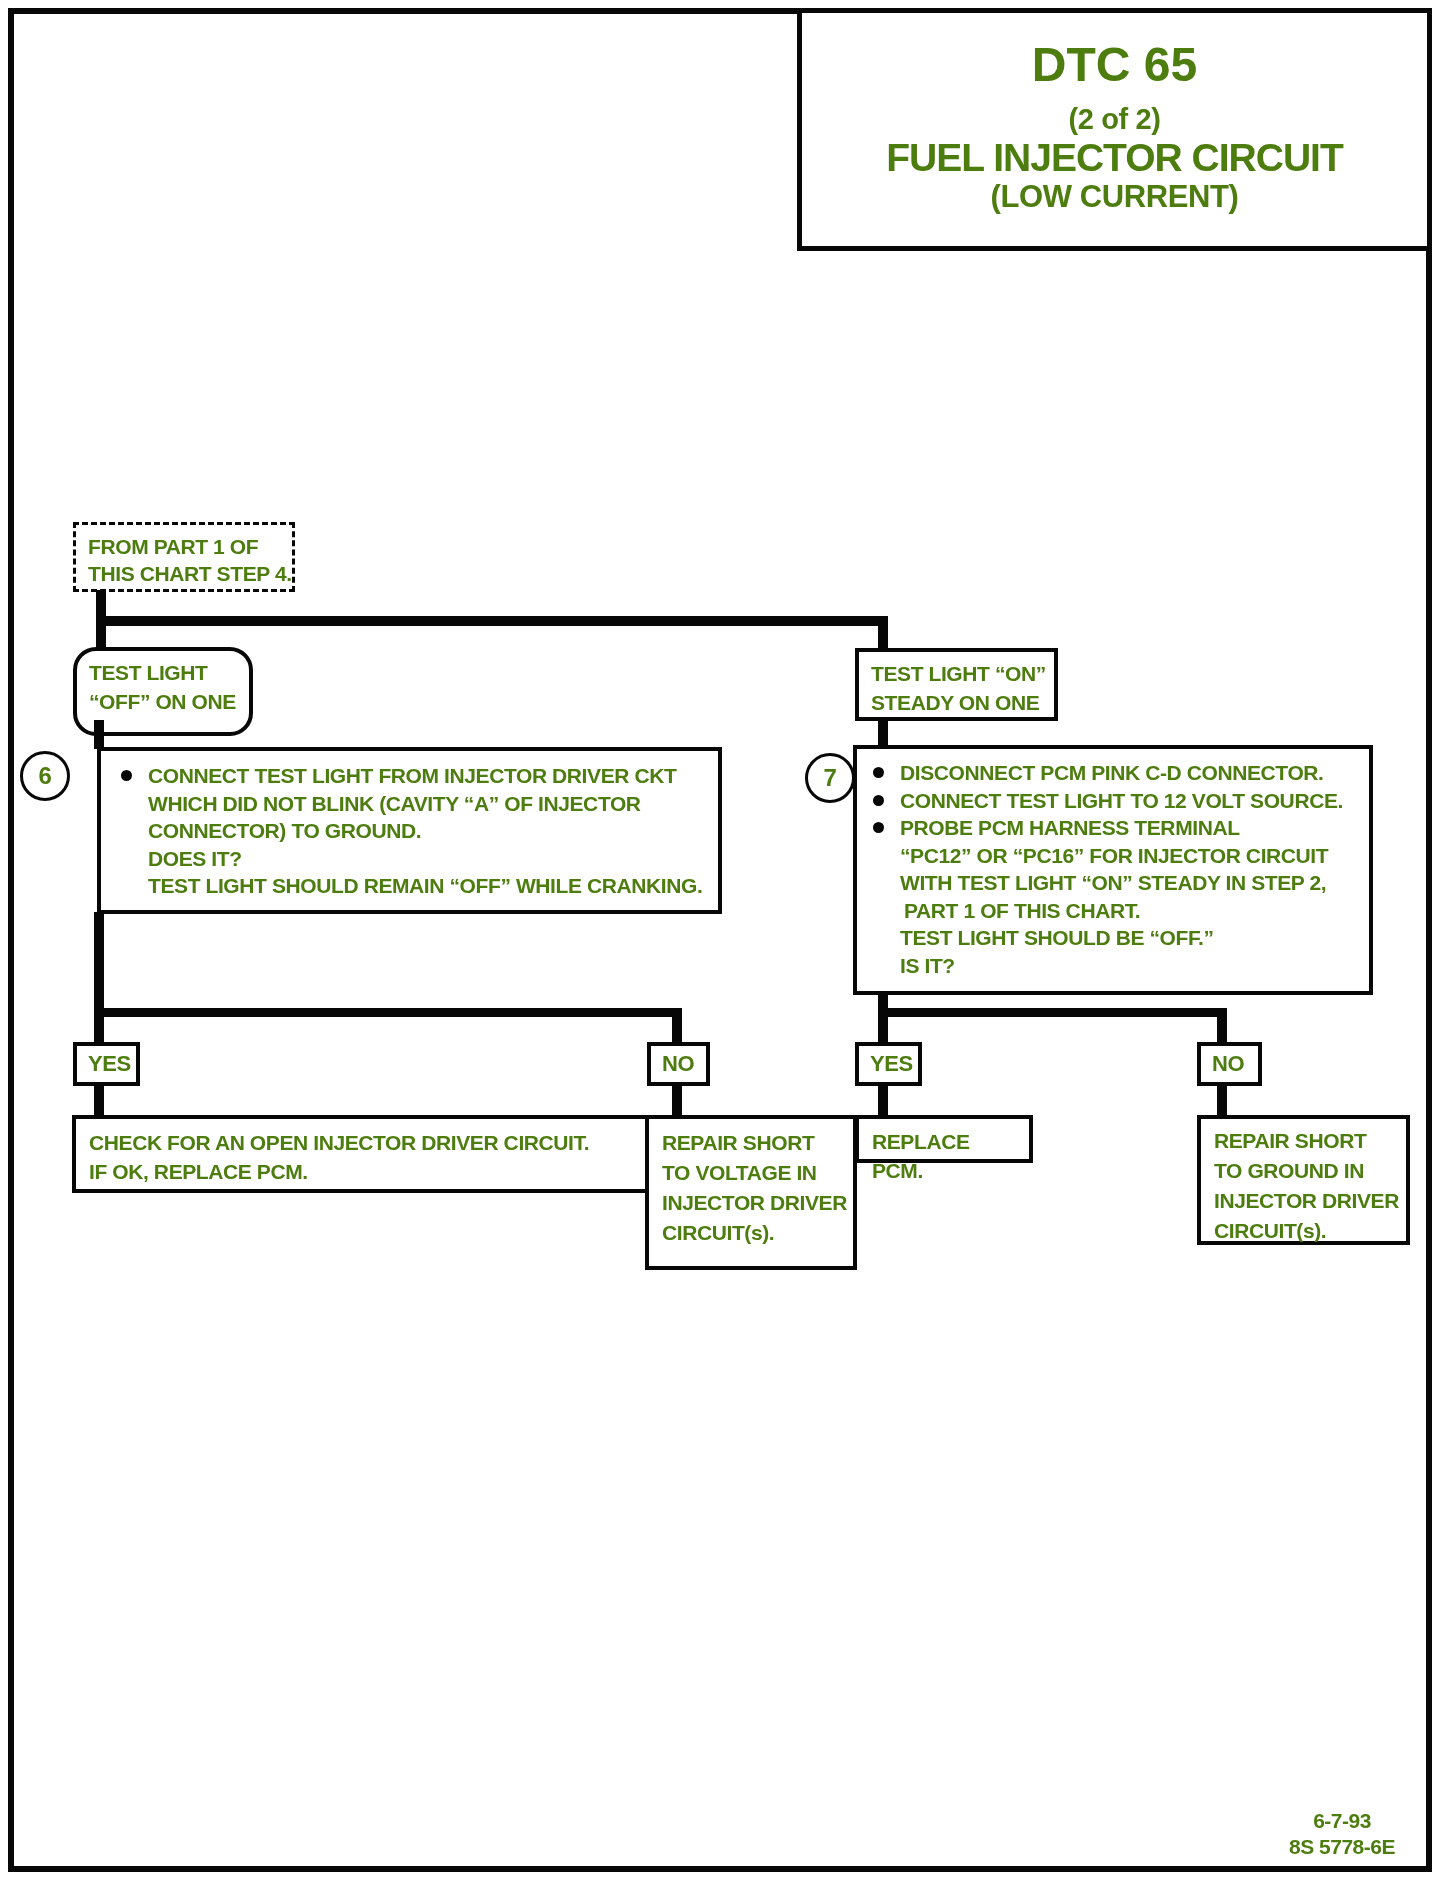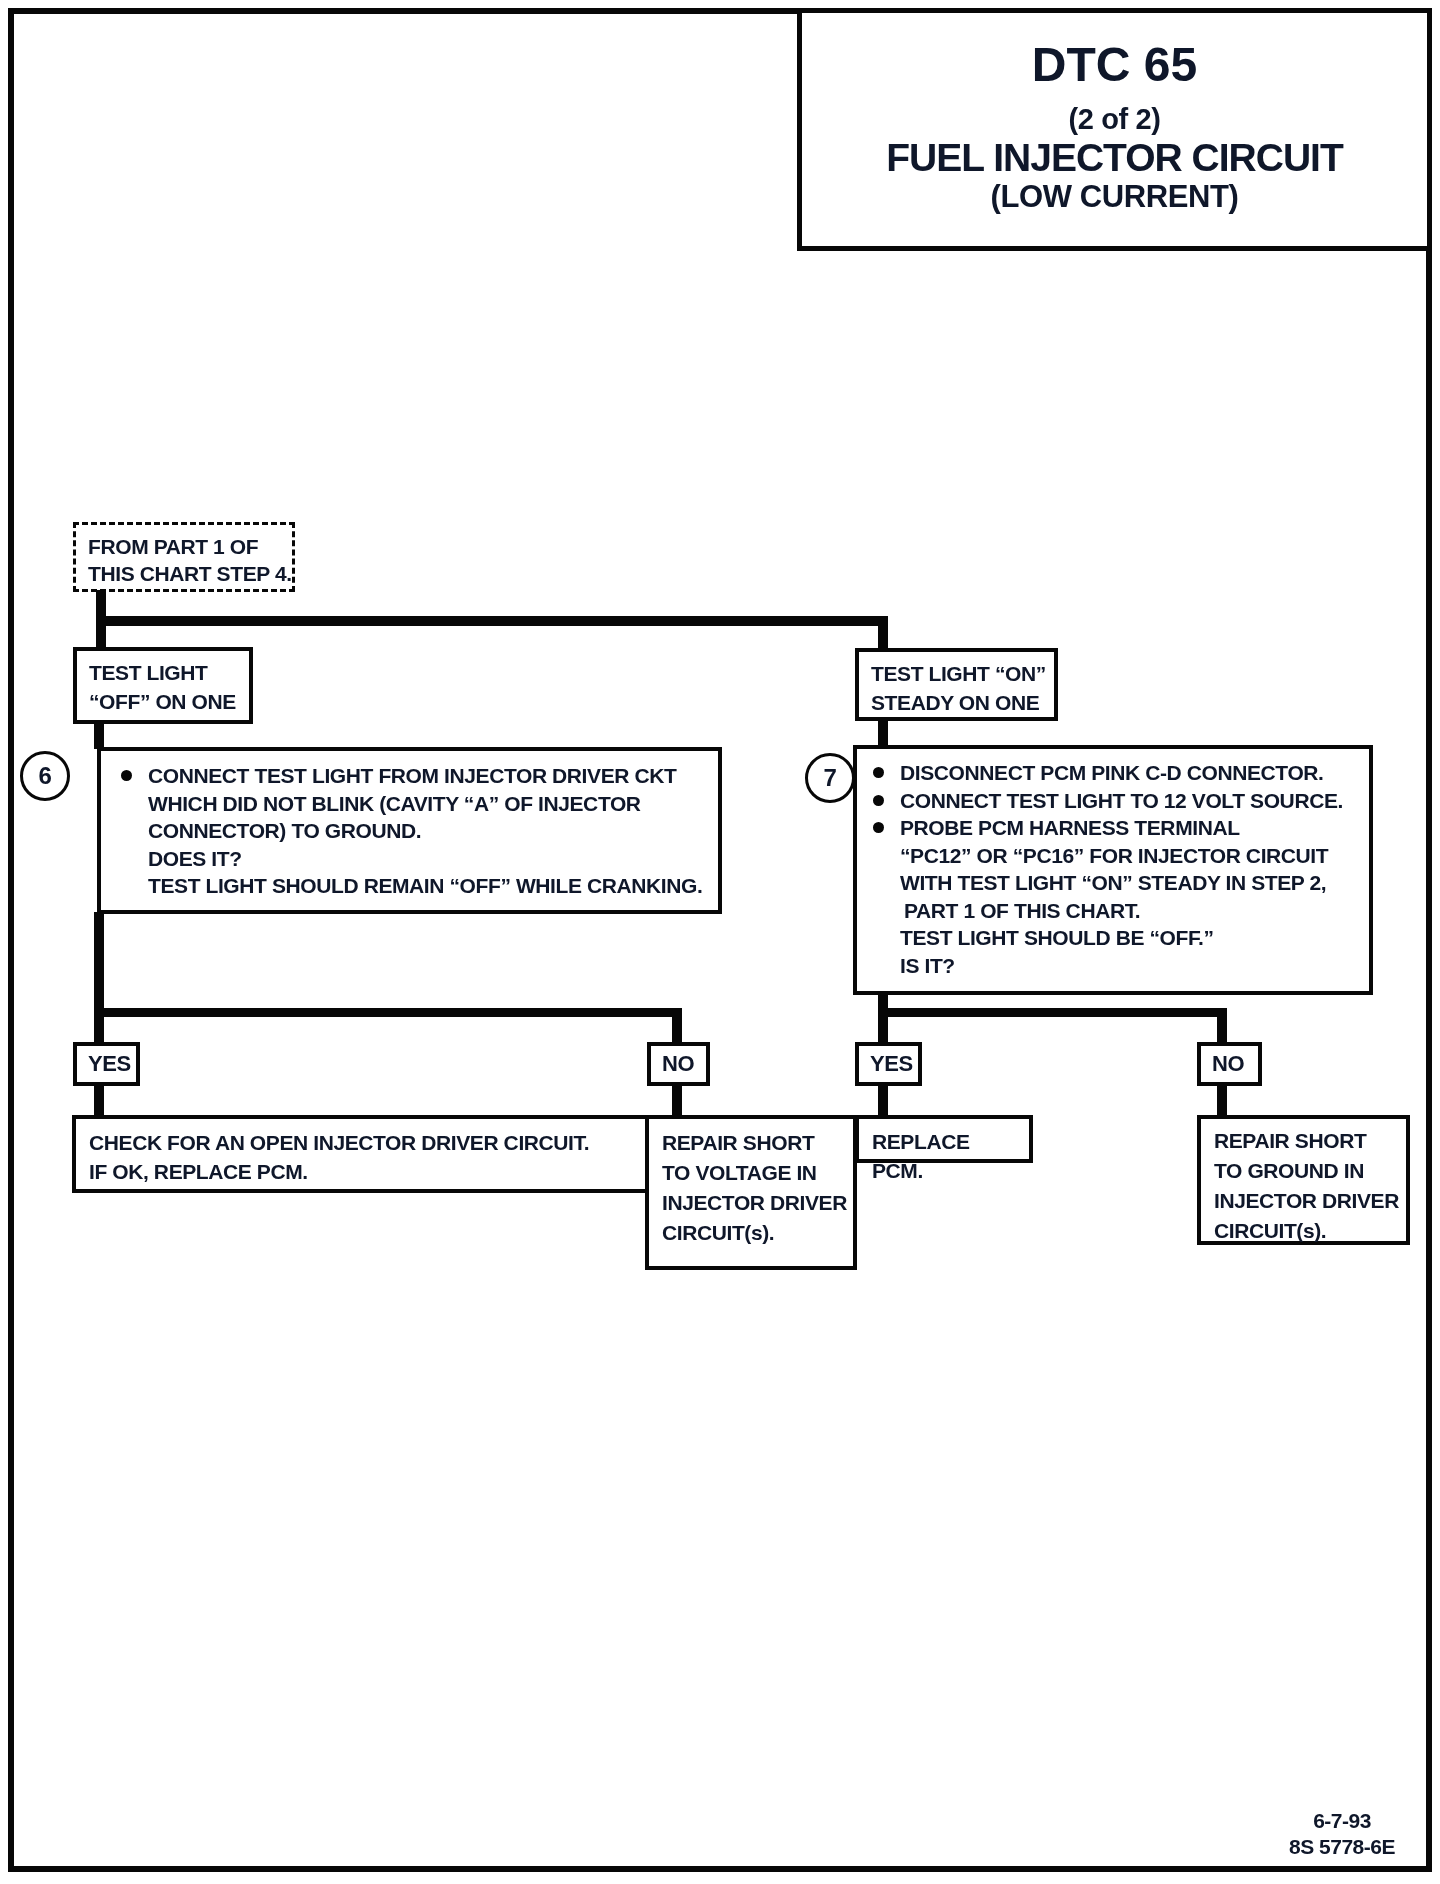--- a/index.html
+++ b/index.html
@@ -1,36 +1,36 @@
 <!DOCTYPE html>
 <html><head>
 <meta charset="utf-8">
 <style>
   html,body{margin:0;padding:0;background:#ffffff;}
   .canvas{
     position:relative;width:1440px;height:1884px;background:#ffffff;
-    font-family:"Liberation Sans",sans-serif;font-weight:bold;color:#0f172a;
+    font-family:"Liberation Sans",sans-serif;font-weight:bold;color:#4d7c0f;
     letter-spacing:-0.4px;overflow:hidden;
   }
   .abs{position:absolute;box-sizing:border-box;}
   
   .page-frame{left:8px;top:8px;width:1424px;height:1864px;border:6px solid #070707;}
   
   .ln{position:absolute;background:#070707;}
   
   .bx{position:absolute;border:4px solid #070707;background:#fff;box-sizing:border-box;}
   .title-box{left:797px;top:8px;width:635px;height:243px;border-width:5px;text-align:center;padding-top:24px;}
   .title-dtc{font-size:48px;line-height:56px;letter-spacing:0px;}
   .title-part{font-size:29px;line-height:36px;margin-top:8px;}
   .title-name{font-size:39px;line-height:42px;letter-spacing:-1px;}
   .title-qual{font-size:31px;line-height:36px;}
   .start-box{left:73px;top:522px;width:222px;height:70px;border:3px dashed #070707;
     font-size:21px;line-height:27px;padding:8px 0 0 12px;}
   .cond{font-size:21px;line-height:29px;padding:7px 0 0 12px;}
-  .cond-left{left:73px;top:647px;width:180px;height:77px;}
+  .cond-left{left:73px;top:647px;width:180px;height:89px;border-radius:23px;}
   .cond-right{left:855px;top:648px;width:203px;height:73px;}
   .stepnum{position:absolute;width:44px;height:44px;border:3px solid #070707;border-radius:50%;
     background:#fff;font-size:24px;display:flex;align-items:center;justify-content:center;}
   .c6{left:20px;top:751px;}
   .c7{left:805px;top:753px;}
   .step-box{font-size:21px;line-height:27.5px;}
   .box6{left:72px;top:747px;width:625px;height:167px;padding:11px 6px 0 20px;margin-left:25px;}
   .box7{left:853px;top:745px;width:520px;height:250px;padding:10px 2px 0 16px;}
   .srow{display:flex;align-items:flex-start;}
   .dot{flex:none;width:11px;height:11px;border-radius:50%;background:#070707;margin:8px 16px 0 0;}

